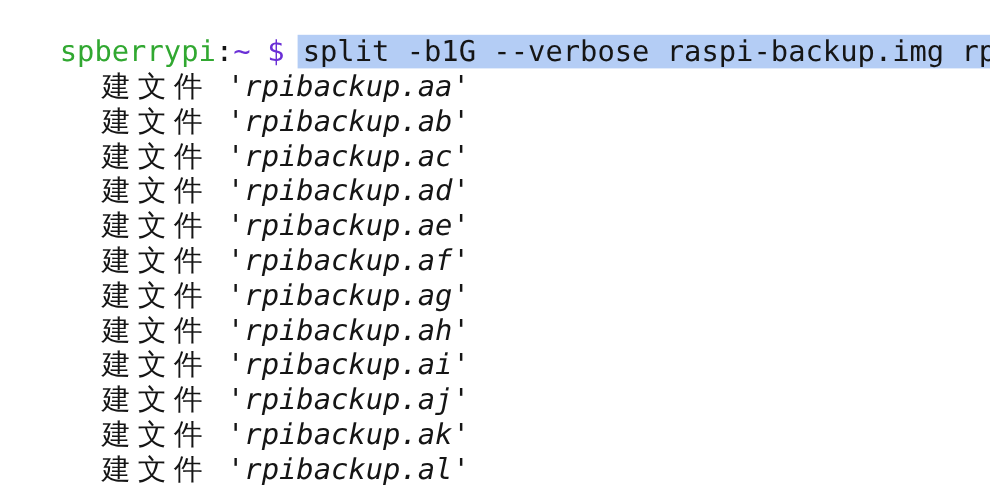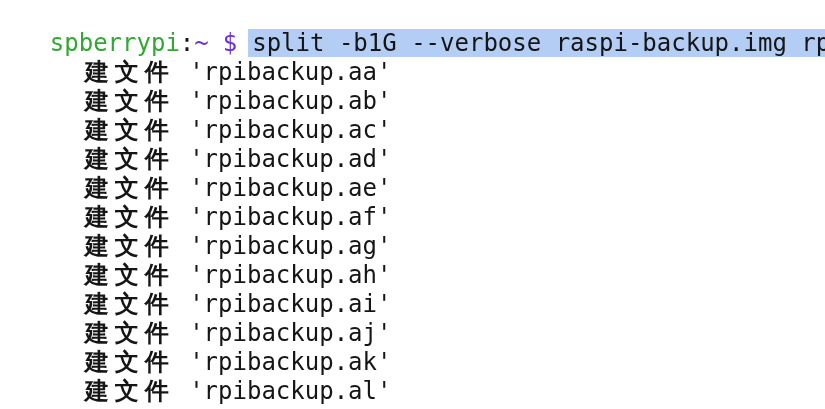--- a/index.html
+++ b/index.html
@@ -30,22 +30,22 @@
   .prompt-colon{color:var(--text);}
   .prompt-path{color:var(--prompt-purple);margin-right:14px;}
   .prompt-symbol{color:var(--prompt-purple);margin-right:11px;}
   .cmd{
     font-weight:400;
     background:var(--selection-blue);
     padding-left:4px;
     padding-right:120px; 
   }
   .outline{margin-left:-2px;}
-  .cjk{letter-spacing:6px;font-weight:bold;}
-  .file{letter-spacing:0;}
+  .cjk{letter-spacing:6px;}
+  .file{letter-spacing:0;font-style:italic;}
 </style>
 </head>
 <body>
 
 <div class="screen">
 
   <div class="line cmdline">
     <span class="prompt-part prompt-host">spberrypi</span><span class="prompt-part prompt-colon">:</span><span class="prompt-part prompt-path">~</span><span class="prompt-part prompt-symbol">$</span><span class="cmd">split -b1G --verbose raspi-backup.img rpib</span>
   </div>
 

